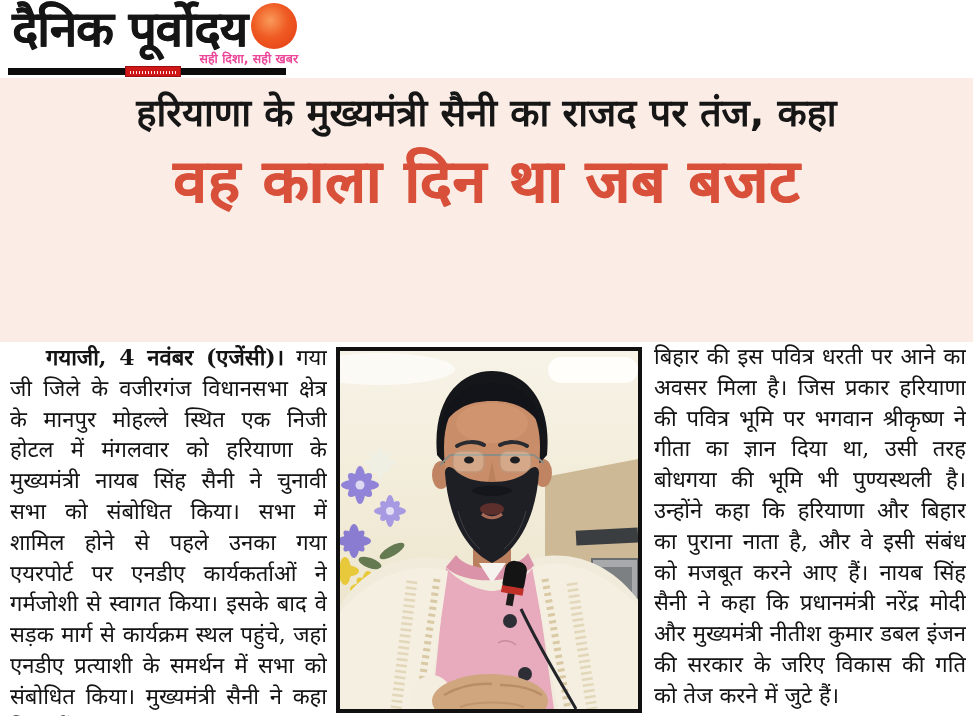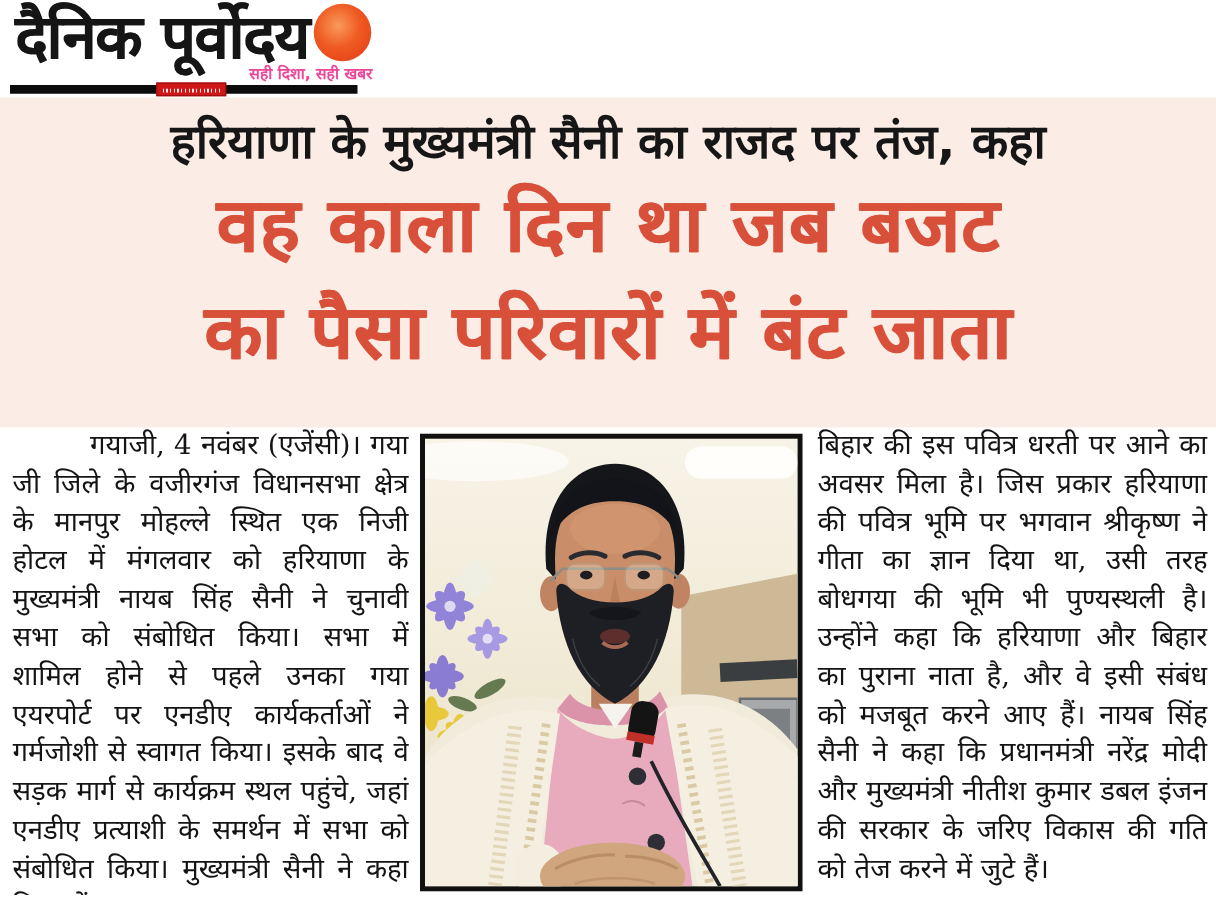--- a/index.html
+++ b/index.html
@@ -56,21 +56,21 @@
 
   
   .column {
     position:absolute; top:342px; height:374px; overflow:hidden;
     font-size:22px; line-height:30.8px; color:#141414; text-align:justify;
     font-family:"DejaVu Serif","Liberation Serif",serif;
   }
   .col-left  { left:10px;  width:317px; }
   .col-right { left:638px; width:312px;margin-left:16px; }
   .col-left p { text-indent:36px; }
-  .dateline { font-weight:400;margin-left:26px; }
+  .dateline { font-weight:700; }
 
   
   .photo-frame {
     position:absolute; left:336px; top:347px; width:306px; height:366px;
     border:4px solid #111111; background:#efe9d8;
   }
   .photo-frame svg { display:block; width:298px; height:358px; }
 </style>
 </head>
 <body>
@@ -85,21 +85,20 @@
       <div class="masthead-badge">
         <div class="microtext"></div>
       </div>
     </div>
   </div>
 
   <div class="band">
     <div class="kicker">हरियाणा के मुख्यमंत्री सैनी का राजद पर तंज, कहा</div>
     <div class="headline">
       <div class="hl-line">वह काला दिन था जब बजट</div>
-      <div class="hl-line">का पैसा परिवारों में बंट जाता</div>
     </div>
   </div>
 
   <div class="column col-left">
     <p><span class="dateline">गयाजी, 4 नवंबर (एजेंसी)।</span> <span>गया जी जिले के वजीरगंज विधानसभा क्षेत्र के मानपुर मोहल्ले स्थित एक निजी होटल में मंगलवार को हरियाणा के मुख्यमंत्री नायब सिंह सैनी ने चुनावी सभा को संबोधित किया। सभा में शामिल होने से पहले उनका गया एयरपोर्ट पर एनडीए कार्यकर्ताओं ने गर्मजोशी से स्वागत किया। इसके बाद वे सड़क मार्ग से कार्यक्रम स्थल पहुंचे, जहां एनडीए प्रत्याशी के समर्थन में सभा को संबोधित किया। मुख्यमंत्री सैनी ने कहा कि उन्हें</span></p>
   </div>
 
   <div class="photo-frame">
     <svg viewBox="0 0 298 358" role="img" aria-label="मुख्यमंत्री नायब सिंह सैनी माइक्रोफोन पर सभा को संबोधित करते हुए">
       <defs>

